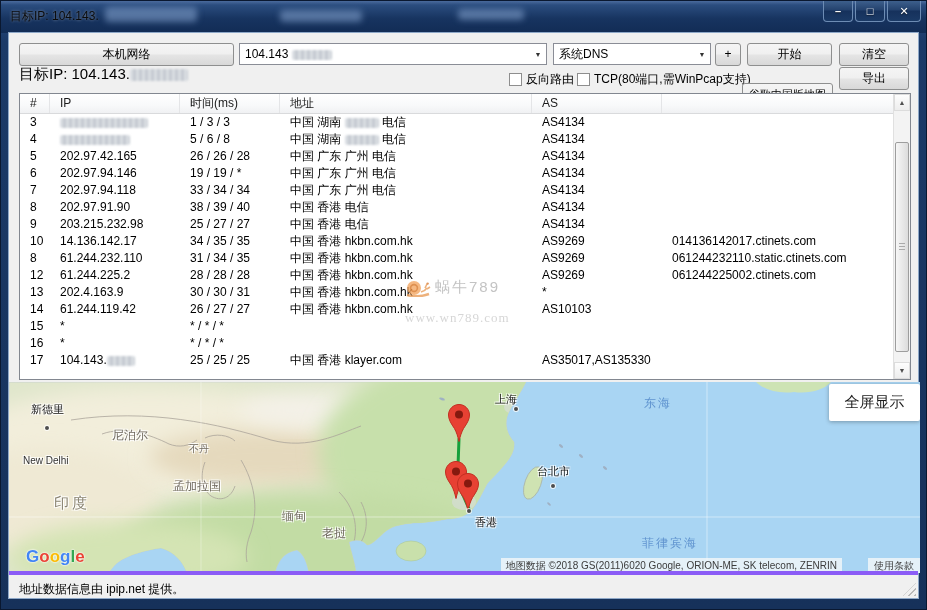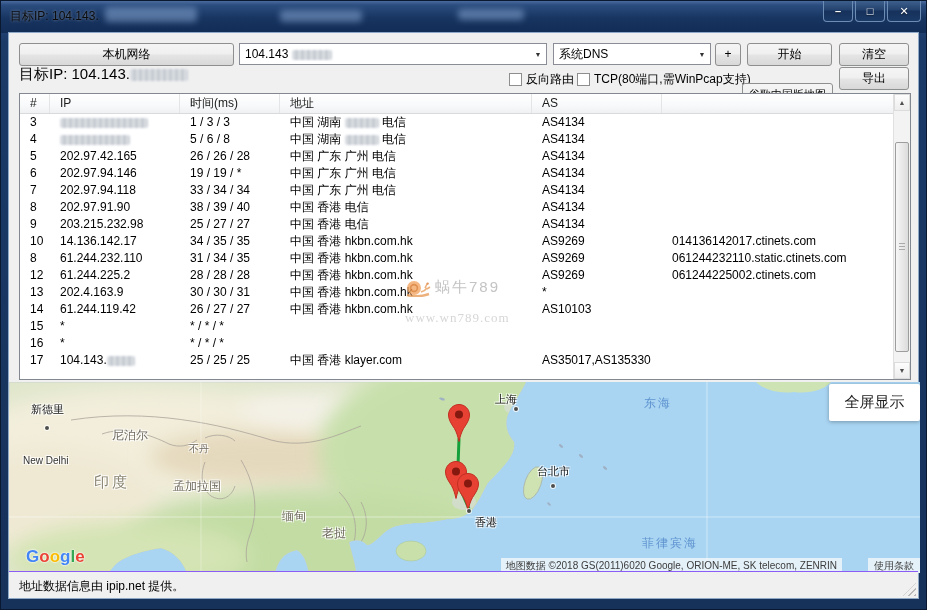--- a/index.html
+++ b/index.html
@@ -92,21 +92,21 @@
     border-radius:2px;box-shadow:0 1px 4px rgba(0,0,0,.3);font-size:15px;color:#1a1a1a;font-family:inherit;}
   .glogo{position:absolute;left:17px;bottom:6px;font-size:17px;font-weight:bold;letter-spacing:0;
     text-shadow:0 0 2px #fff,0 0 2px #fff;}
   .glogo span{display:inline;}
   .gl0,.gl3{color:#4285F4;}.gl1,.gl5{color:#EA4335;}.gl2{color:#FBBC05;}.gl4{color:#34A853;}
   .attrib{position:absolute;right:78px;bottom:0;height:15px;line-height:15px;padding:0 5px;
     font-size:10px;color:#3c3c3c;background:rgba(250,250,250,.75);white-space:nowrap;}
   .terms{position:absolute;right:0;bottom:0;height:15px;line-height:15px;padding:0 6px;
     font-size:10px;color:#3c3c3c;background:rgba(250,250,250,.75);white-space:nowrap;}
   
-  .statusbar{position:absolute;left:0;right:0;bottom:0;height:27px;background:#f0f0f0;border-top:1px solid #8b5cf6;}
+  .statusbar{position:absolute;left:0;right:0;bottom:0;height:27px;background:#f0f0f0;border-top:4px solid #8b5cf6;}
   .statusbar .stext{position:absolute;left:10px;top:6px;font-size:12px;color:#000;}
   .grip{position:absolute;right:2px;bottom:2px;width:13px;height:13px;
     background:repeating-linear-gradient(315deg,#b9b9b9 0 1.5px,transparent 1.5px 4.5px);
     clip-path:polygon(100% 0,100% 100%,0 100%);}
 </style>
 </head>
 <body>
 
 <div class="window">
   <div class="titlebar">
@@ -376,21 +376,21 @@
               <circle cy="-0.5" r="4" fill="#85190F"></circle>
             </g>
           </g>
       </svg>
       <div class="maplabels">
           <div class="mlabel city" style="left: 22px; top: 20px;">新德里</div>
           <div class="mlabel city-en" style="left: 14px; top: 32px;">New Delhi</div>
           <div class="mlabel country" style="left: 103px; top: 45px;">尼泊尔</div>
           <div class="mlabel country-sm" style="left: 180px; top: 60px;">不丹</div>
           <div class="mlabel country" style="left: 164px; top: 96px;">孟加拉国</div>
-          <div class="mlabel country-lg" style="left: 45px; top: 91px; margin-left: 40px;">印度</div>
+          <div class="mlabel country-lg" style="left: 45px; top: 112px;">印度</div>
           <div class="mlabel country" style="left: 245px; top: 126px; padding-left: 28px;">缅甸</div>
           <div class="mlabel country" style="left: 313px; top: 143px;">老挝</div>
           <div class="mlabel city" style="left: 486px; top: 10px;">上海</div>
           <div class="mlabel sea" style="left: 635px; top: 13px;">东海</div>
           <div class="mlabel city" style="left: 528px; top: 82px;">台北市</div>
           <div class="mlabel city" style="left: 466px; top: 133px;">香港</div>
           <div class="mlabel sea" style="left: 633px; top: 153px;">菲律宾海</div>
           <div class="mdot" style="left: 40px; top: 48px;"></div>
           <div class="mdot" style="left: 509px; top: 29px;"></div>
           <div class="mdot" style="left: 546px; top: 106px;"></div>

